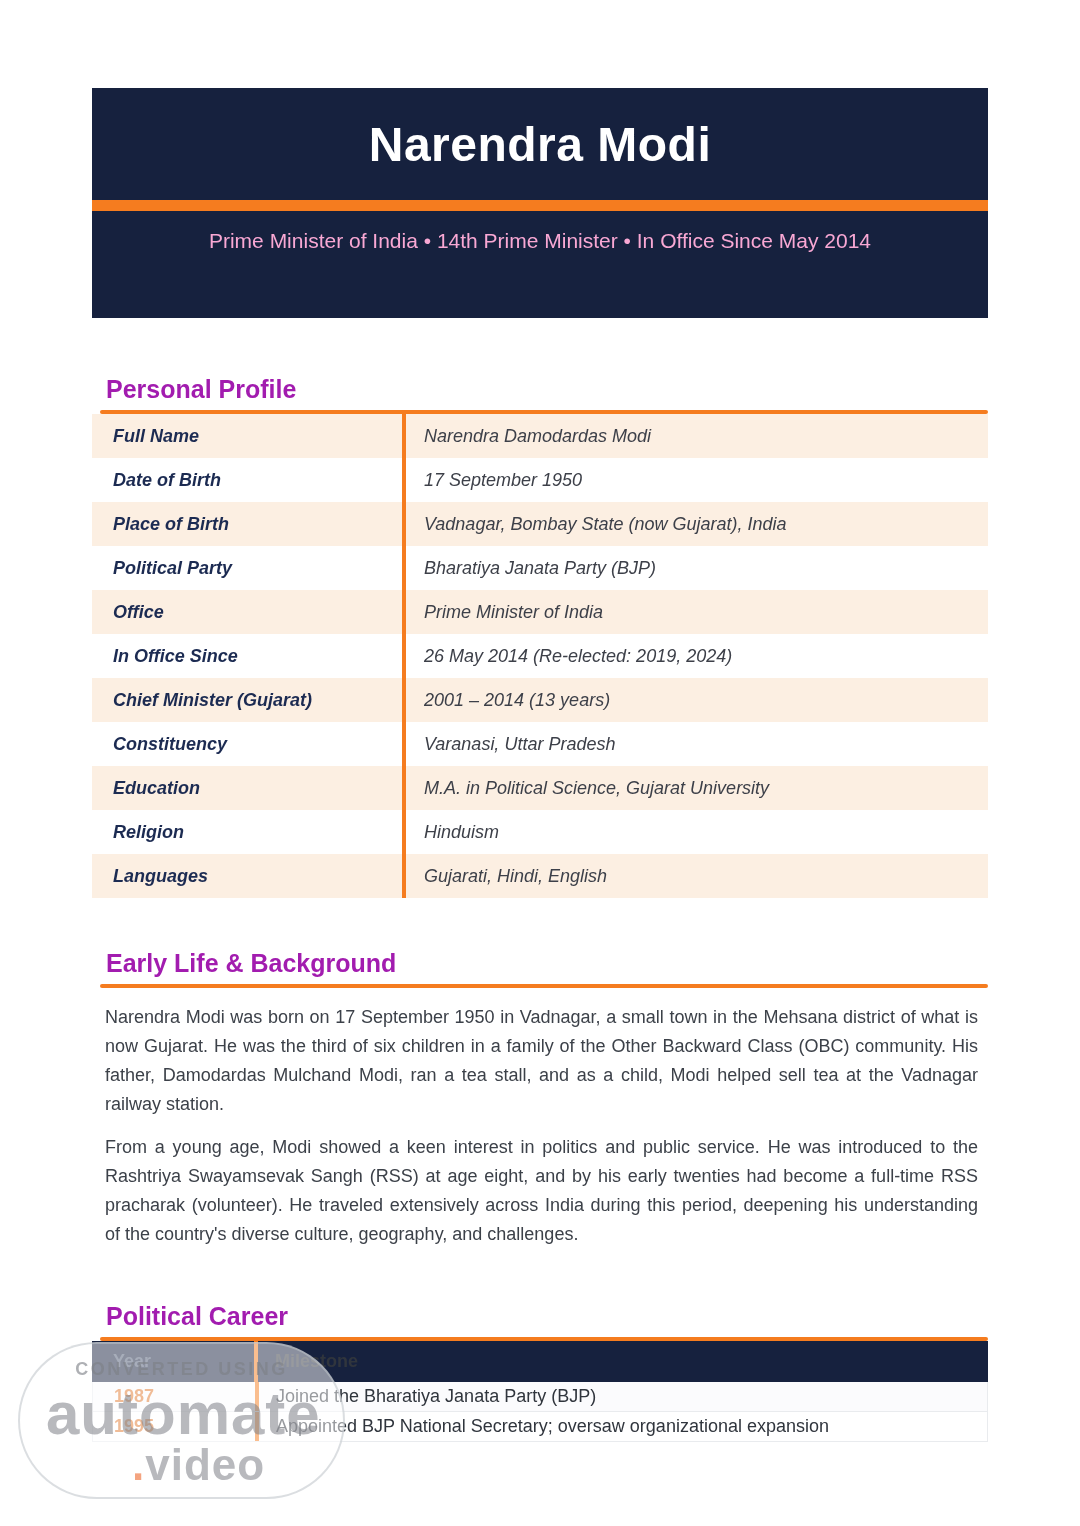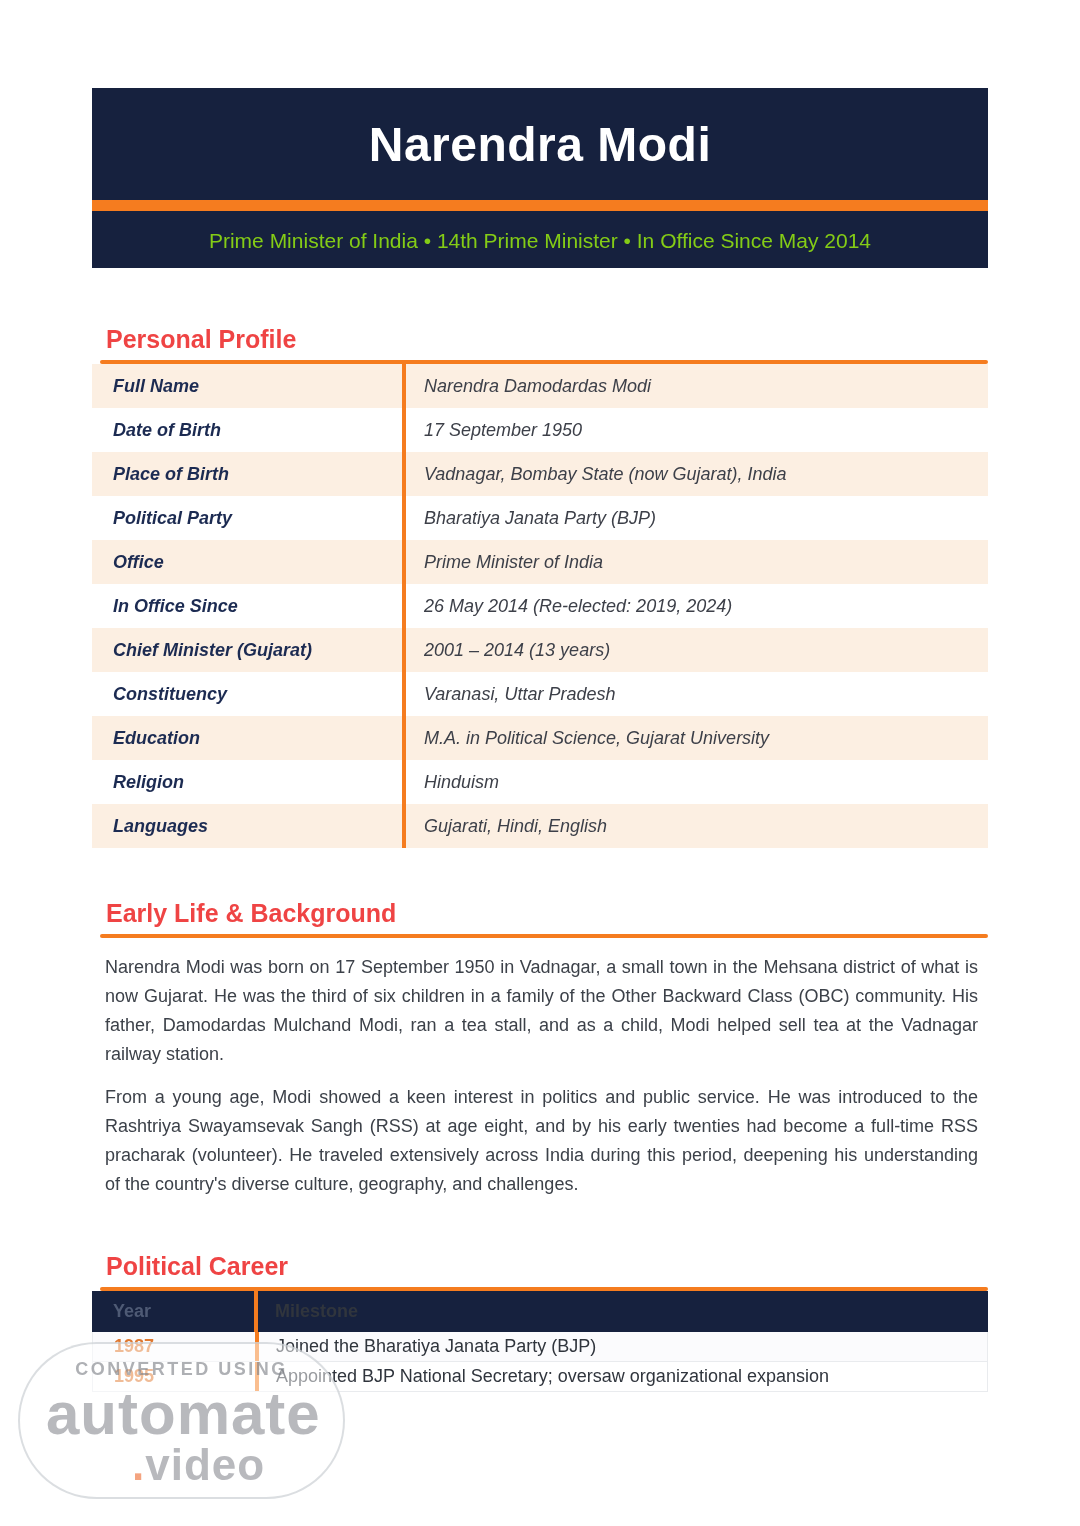--- a/index.html
+++ b/index.html
@@ -8,30 +8,30 @@
     font-family: "Liberation Sans", sans-serif;
     background: #ffffff;
     width: 1080px;
     height: 1526px;
     position: relative;
     overflow: hidden;
   }
   .page { width: 1080px; padding: 88px 92px 0 92px; }
 
   
-  .banner { background: #16213e; height: 180px; }
+  .banner { background: #16213e; height: 230px; }
   .banner-title-area { height: 112px; display: flex; align-items: center; justify-content: center; }
   .banner-title { color: #ffffff; font-size: 48px; font-weight: bold; letter-spacing: 0.5px; }
   .banner-stripe { height: 11px; background: #f57c1f; }
   .banner-subtitle-area { height: 59px; display: flex; align-items: center; justify-content: center; }
-  .banner-subtitle { color: #84cc16; font-size: 21px; }
+  .banner-subtitle { color: #f9a8d4; font-size: 21px; }
 
   
   section.block { margin-top: 56px; }
-  section.block h2 { color: #ef4444; font-size: 25px; font-weight: bold; line-height: 30px; margin-left: 14px; }
+  section.block h2 { color: #a21caf; font-size: 25px; font-weight: bold; line-height: 30px; margin-left: 14px; }
   .rule { height: 4px; background: #f57c1f; border-radius: 2px; margin: 6px 0 0 8px; }
 
   
   .profile-table { margin-top: 0; font-style: italic; }
   .prow { display: flex; align-items: stretch; height: 44px; font-size: 18px; background: #ffffff; }
   .prow:nth-child(odd) { background: #fcefe2; }
   .plabel { width: 310px; display: flex; align-items: center; padding-left: 21px; font-weight: bold; color: #1c2b52; }
   .pdivider { width: 4px; background: #f57c1f; }
   .pvalue { flex: 1; display: flex; align-items: center; padding-left: 18px; color: #3d4049; }
 

